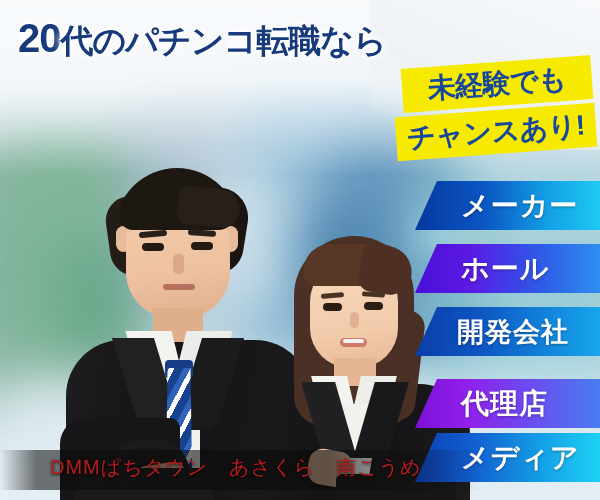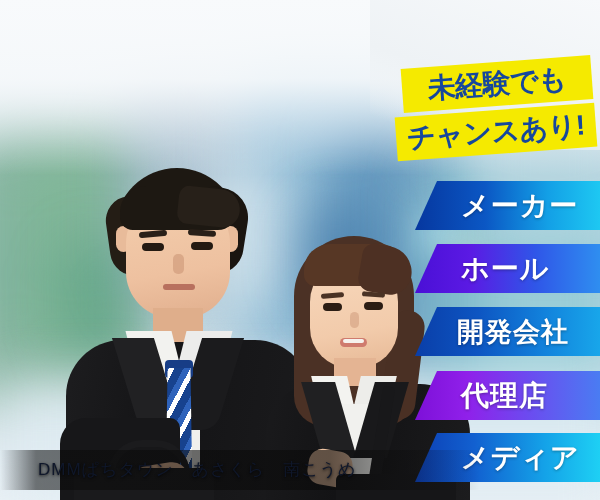--- a/index.html
+++ b/index.html
@@ -161,31 +161,31 @@
     position:absolute;height:49px;width:185px;
     clip-path:polygon(22px 0,100% 0,100% 100%,0 100%);
     display:flex;align-items:center;
     color:#ffffff;font-weight:bold;font-size:28px;letter-spacing:1px;
     box-sizing:border-box;padding-left:46px;
     text-shadow:0 1px 3px rgba(0,0,0,.32);
   }
   .cb1{left:415px;top:181px;background:linear-gradient(90deg,#06379f 0%,#0b57c4 38%,#13a0e6 72%,#1ec8f2 100%);}
   .cb2{left:415px;top:244px;background:linear-gradient(90deg,#4a0fd6 0%,#5b1ae4 30%,#2f56e8 65%,#2f8ef0 100%);text-align:center;}
   .cb3{left:415px;top:307px;background:linear-gradient(90deg,#0a3ea8 0%,#0d55c2 34%,#1282dc 70%,#18a6ea 100%);padding-left:42px;font-size:27px;}
-  .cb4{left:415px;top:371px;background:linear-gradient(90deg,#7d10d8 0%,#9020ea 28%,#6b4cf0 62%,#4a7cf2 100%);}
+  .cb4{left:415px;top:379px;background:linear-gradient(90deg,#7d10d8 0%,#9020ea 28%,#6b4cf0 62%,#4a7cf2 100%);}
   .cb5{left:415px;top:433px;background:linear-gradient(90deg,#0c3fb4 0%,#1260d0 32%,#14a2e8 70%,#1ed0f4 100%);}
 
   
   .caption-band{
     position:absolute;left:0;bottom:10px;width:600px;height:40px;
     background:linear-gradient(90deg,rgba(10,10,10,.0) 0%,rgba(10,10,10,.55) 6%,rgba(10,10,10,.62) 55%,rgba(10,10,10,.0) 80%);
   }
   .caption{
-    position:absolute;left:38px;bottom:19px;
-    color:#0f172a;font-size:17px;letter-spacing:1px;white-space:nowrap;
+    position:absolute;left:50px;bottom:19px;
+    color:#b91c1c;font-size:20px;letter-spacing:1px;white-space:nowrap;
     text-shadow:0 1px 3px rgba(0,0,0,.8);
   }
 </style>
 </head>
 <body>
 
 <div id="banner">
 
   <div class="photo">
     <div class="bg-base"></div>
@@ -256,20 +256,23 @@
       <div class="w-collar-r"></div>
       <div class="w-shirt"></div>
       <div class="w-lapel-l"></div>
       <div class="w-lapel-r"></div>
       <div class="w-strap"></div>
       <div class="w-hand"></div>
       <div class="w-bag"></div>
     </div>
   </div>
 
+  <div class="headline">
+    <span>20</span><span class="small">代のパチンコ転職なら</span>
+  </div>
 
 
   <div class="badge badge1">
     <span>未経験でも</span>
   </div>
   <div class="badge badge2">
     <span>チャンスあり!</span>
   </div>
 
   <div class="cat-btn cb1">

